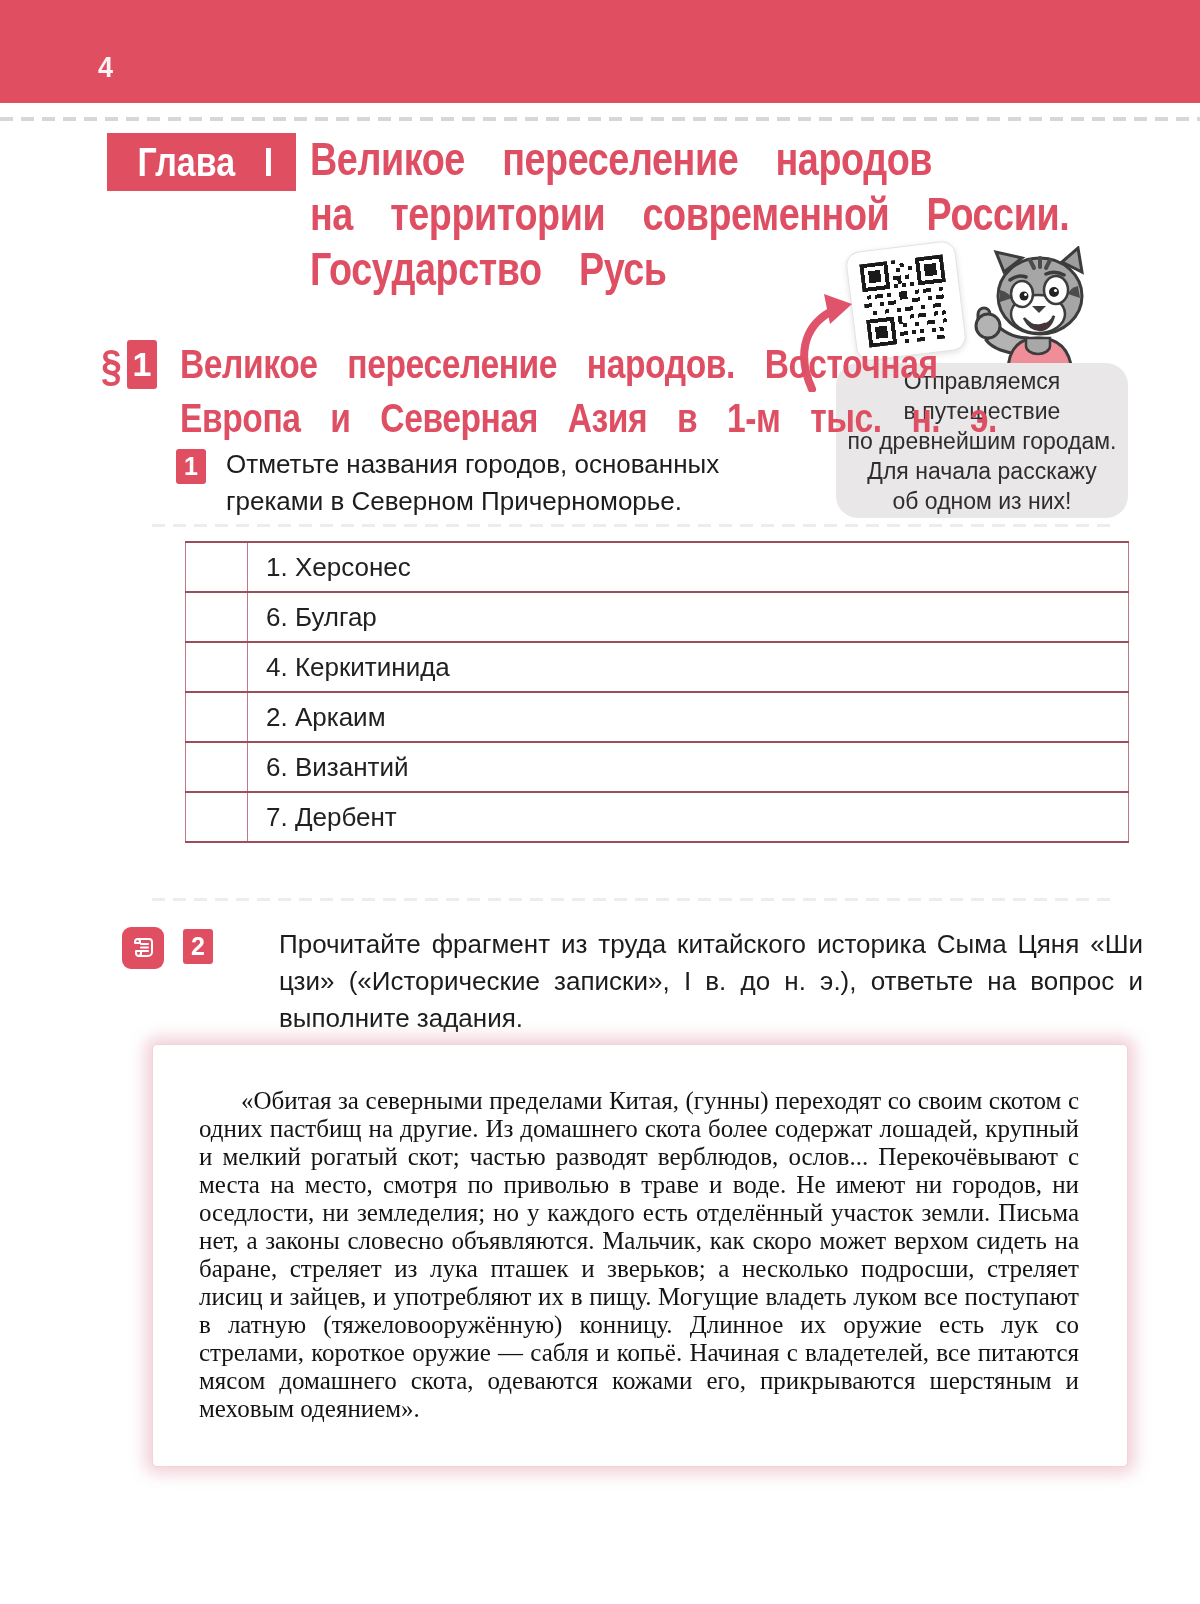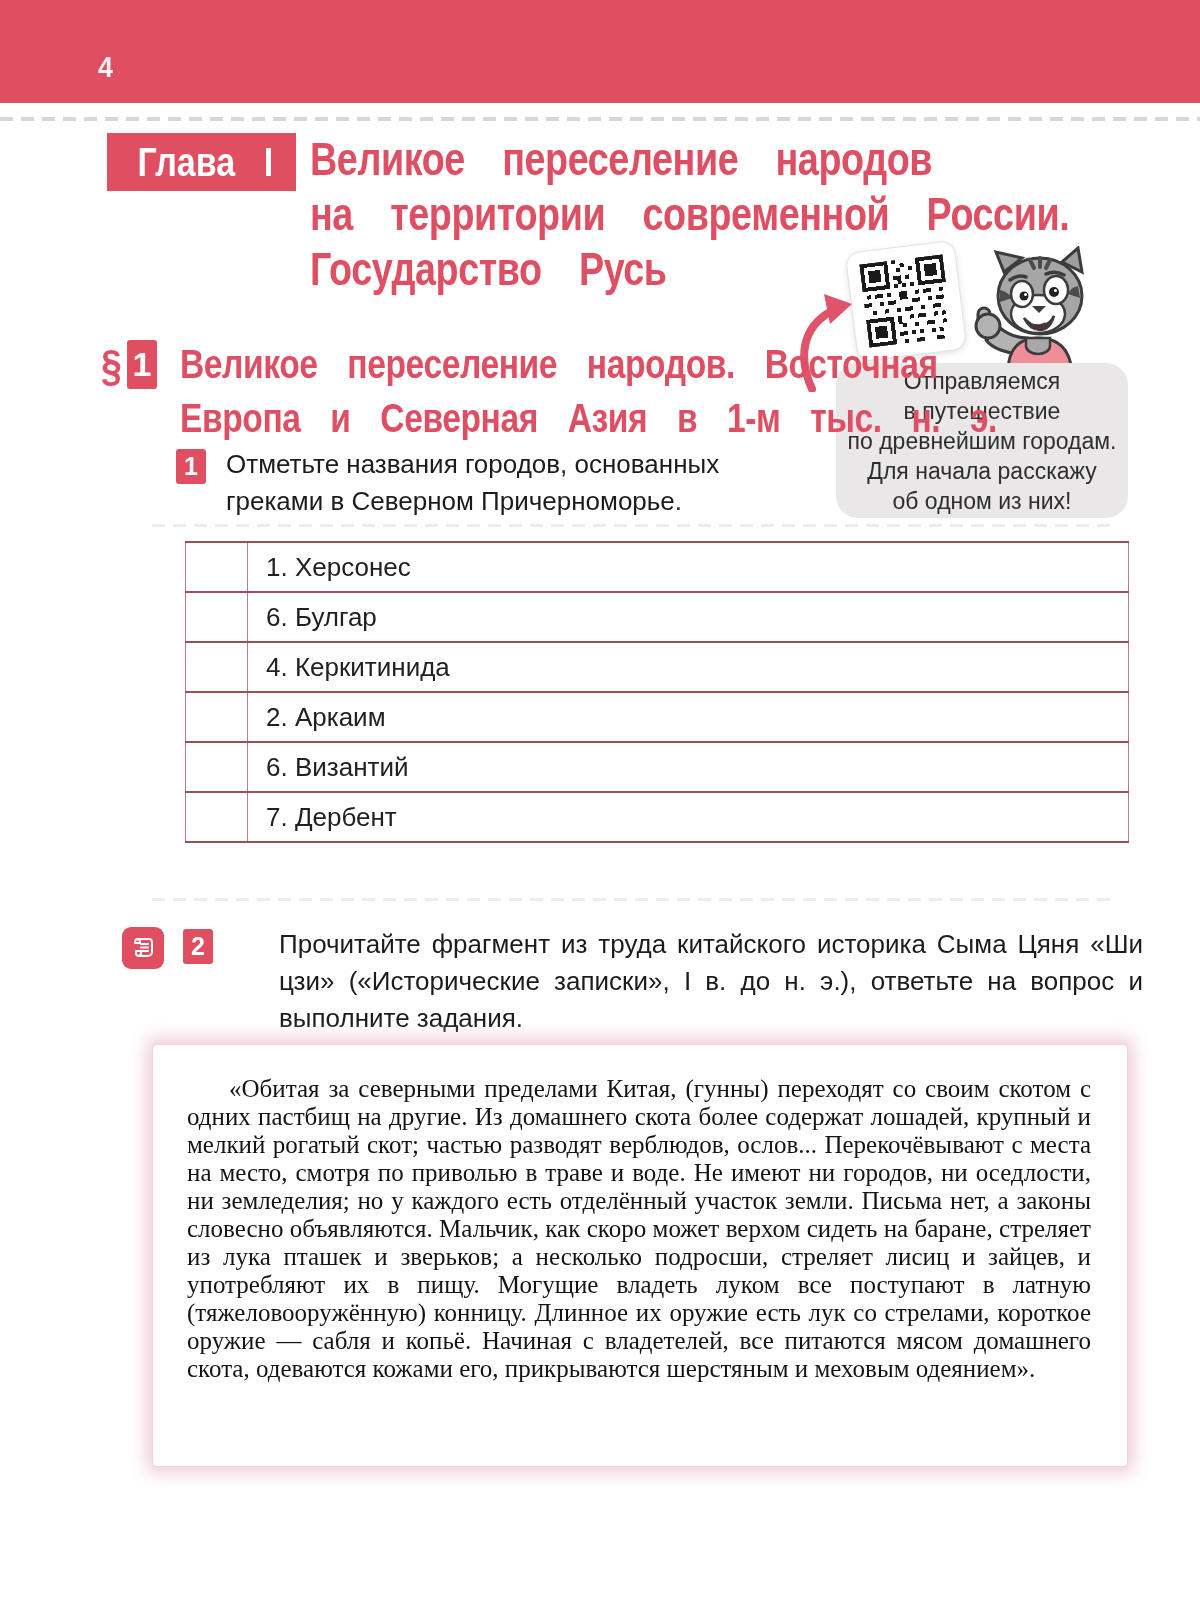--- a/index.html
+++ b/index.html
@@ -53,21 +53,21 @@
   .mascot-wrap{position:absolute;left:966px;top:246px;width:140px;height:126px;}
   .bubble{position:absolute;left:836px;top:363px;width:292px;height:155px;background:#e9e7e8;
     border-radius:22px;display:flex;flex-direction:column;align-items:center;justify-content:center;
     font-size:23px;line-height:30px;color:#2e2e2e;text-align:center;}
   
   .quote-box{position:absolute;left:152px;top:1044px;width:976px;min-height:423px;background:#ffffff;
     border:1px solid #f3d2d8;border-radius:5px;box-sizing:border-box;
     box-shadow:0 0 16px 7px rgba(238,198,207,.8);
     padding:30px 36px 26px 34px;}
   .quote-text{font-family:"Liberation Serif",serif;font-size:25px;line-height:28px;color:#141414;
-    text-align:justify;text-indent:42px;hyphens:auto;-webkit-hyphens:auto;margin:0;}
+    text-align:justify;text-indent:42px;hyphens:auto;-webkit-hyphens:auto;margin:12px;}
 </style>
 </head>
 <body>
 
 <div class="page">
 
   <div class="topbar">
     <div class="pagenum">4</div>
   </div>
   <div class="dash" style="left:0;top:117px;width:1200px;"></div>

